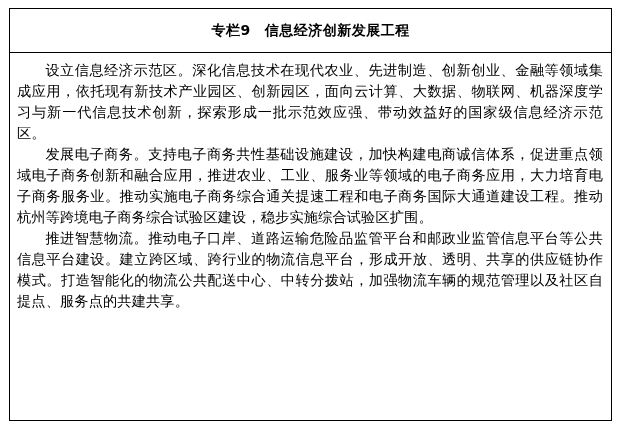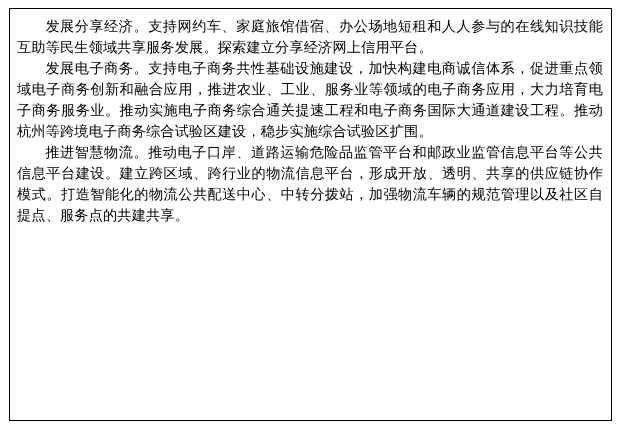--- a/index.html
+++ b/index.html
@@ -12,19 +12,23 @@
               font-size: 14px; letter-spacing: 0.5px; }
     .header .num { margin-right: 14px; }
     .content { padding: 7px 8px 0 7px; font-size: 14.2px; line-height: 21px;
                text-align: justify; text-justify: inter-character; letter-spacing: 0.15px; }
     .content p { margin: 0; text-indent: 2em; }
   </style>
 </head>
 <body>
 
 <div class="box">
+  <div class="header">
+    <span class="num">专栏9</span>
+    <span>信息经济创新发展工程</span>
+  </div>
   <div class="content">
-    <p>发展分享经济。支持网约车、家庭旅馆借宿、办公场地短租和人人参与的在线知识技能互助等民生领域共享服务发展。探索建立分享经济网上信用平台。</p>
+    <p>设立信息经济示范区。深化信息技术在现代农业、先进制造、创新创业、金融等领域集成应用，依托现有新技术产业园区、创新园区，面向云计算、大数据、物联网、机器深度学习与新一代信息技术创新，探索形成一批示范效应强、带动效益好的国家级信息经济示范区。</p>
     <p>发展电子商务。支持电子商务共性基础设施建设，加快构建电商诚信体系，促进重点领域电子商务创新和融合应用，推进农业、工业、服务业等领域的电子商务应用，大力培育电子商务服务业。推动实施电子商务综合通关提速工程和电子商务国际大通道建设工程。推动杭州等跨境电子商务综合试验区建设，稳步实施综合试验区扩围。</p>
     <p>推进智慧物流。推动电子口岸、道路运输危险品监管平台和邮政业监管信息平台等公共信息平台建设。建立跨区域、跨行业的物流信息平台，形成开放、透明、共享的供应链协作模式。打造智能化的物流公共配送中心、中转分拨站，加强物流车辆的规范管理以及社区自提点、服务点的共建共享。</p>
 
   </div>
 </div>
 
 </body></html>

